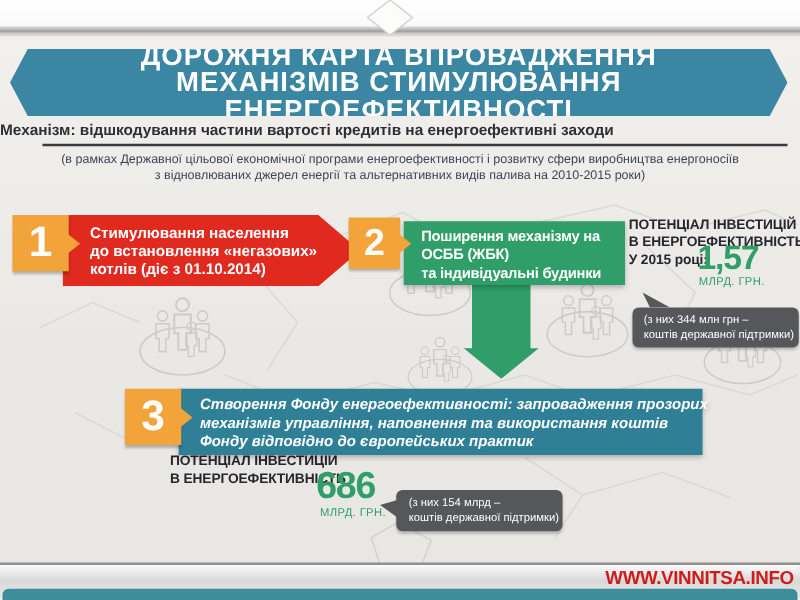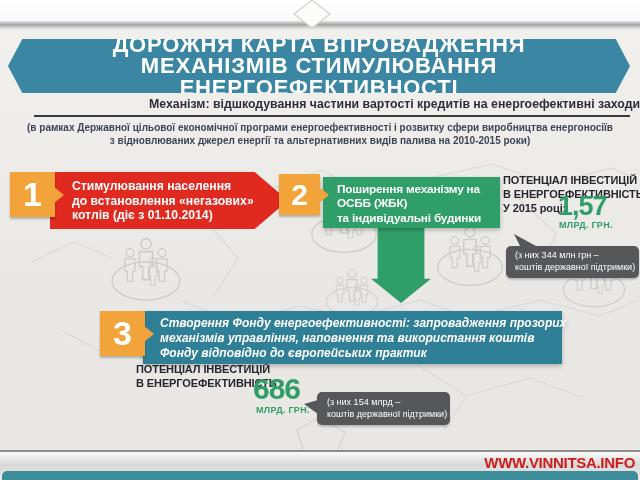--- a/index.html
+++ b/index.html
@@ -24,25 +24,25 @@
   
   .decor{position:absolute;left:0;top:0;z-index:1;pointer-events:none;}
 
   
   .banner{position:absolute;left:8px;top:39px;width:622px;height:54px;z-index:2;
     background:#3a86a3;
     clip-path:polygon(2.3% 0,97.7% 0,100% 50%,97.7% 100%,2.3% 100%,0 50%);
     display:flex;flex-direction:column;justify-content:center;
     color:#fff;text-align:center;font-weight:700;font-size:22px;line-height:21.5px;letter-spacing:0.8px;
   }
-  .mechanism{position:absolute;left:0;top:97px;width:640px;text-align:right;z-index:2;
+  .mechanism{position:absolute;left:0;top:97px;width:640px;text-align:left;z-index:2;
     font-size:12.3px;font-weight:700;color:#2e2e38;white-space:nowrap;}
   .rule{position:absolute;left:34px;top:115px;width:596px;height:2px;background:#3a3a3e;z-index:2;}
   .program{position:absolute;left:0;top:122px;width:640px;text-align:center;z-index:2;
-    font-size:10px;font-weight:700;color:#3c4557;line-height:12.5px;}
+    font-size:10px;font-weight:400;color:#3c4557;line-height:12.5px;}
   .program div{white-space:nowrap;}
 
   
   .sq{position:absolute;background:#f2a43a;color:#fff;font-weight:700;z-index:4;
     display:flex;align-items:center;justify-content:center;
     box-shadow:0 2px 2px rgba(0,0,0,0.25);}
   .sq .tab{position:absolute;right:-9px;top:50%;transform:translateY(-50%);width:0;height:0;
     border-top:8px solid transparent;border-bottom:8px solid transparent;border-left:10px solid #f2a43a;}
   .sq1{left:10px;top:172px;width:45px;height:45px;font-size:34px;}
   .sq2{left:279px;top:174px;width:41px;height:41px;font-size:30px;}
@@ -70,21 +70,21 @@
 
   
   .pot-head{position:absolute;z-index:2;font-size:11px;font-weight:700;color:#26262e;
     line-height:14px;letter-spacing:-0.1px;}
   .pot-head div{white-space:nowrap;}
   .pot1-head{left:503px;top:173px;}
   .pot2-head{left:136px;top:362px;}
   .big-val{position:absolute;z-index:2;font-weight:700;color:#2f9e69;letter-spacing:-1px;white-space:nowrap;}
   .val1{left:558px;top:191px;font-size:27px;}
   .val2{left:253px;top:372px;font-size:30px;}
-  .val-unit{position:absolute;z-index:2;font-size:9px;font-weight:700;color:#2f9e69;letter-spacing:0.3px;white-space:nowrap;}
+  .val-unit{position:absolute;z-index:2;font-size:9px;font-weight:400;color:#2f9e69;letter-spacing:0.3px;white-space:nowrap;}
   .unit1{left:559px;top:220px;}
   .unit2{left:256px;top:405px;}
 
   .note{position:absolute;background:#56575a;border-radius:5px;color:#fff;z-index:4;
     font-size:9px;line-height:11.8px;box-sizing:border-box;
     box-shadow:0 2px 2px rgba(0,0,0,0.2);margin-top:13px;}
   .note div{white-space:nowrap;}
   .note1{left:506px;top:233px;width:133px;height:32px;padding:4px 0 0 9px;}
   .note2{left:317px;top:379px;width:133px;height:33px;padding:5px 16px 0 10px;}
   .note-tail{position:absolute;}

